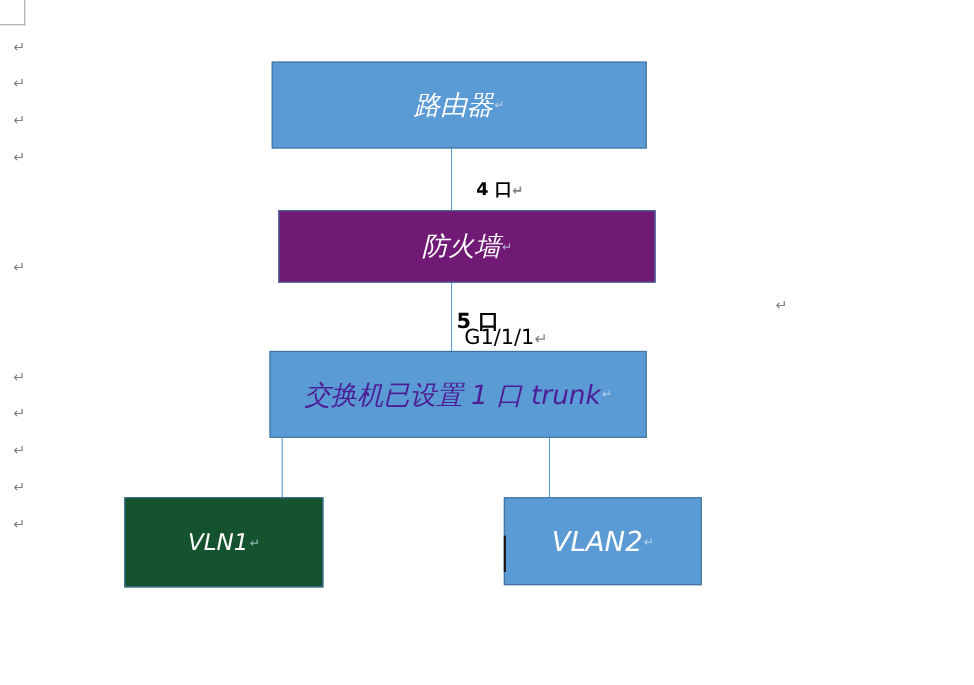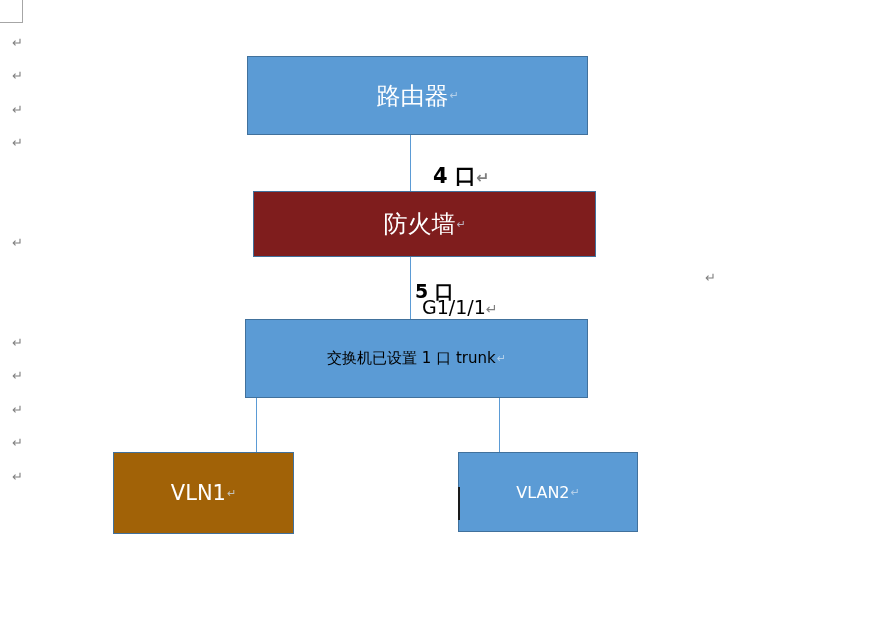--- a/index.html
+++ b/index.html
@@ -53,20 +53,21 @@
     border: 1px solid #41719C;
     box-sizing: border-box;
     display: flex;
     align-items: center;
     justify-content: center;
     color: #ffffff;
   }
   .node .node-text {
     display: inline-block;
     white-space: nowrap;
+    font-style: italic;
   }
   .cjk {
     font-family: "DejaVu Sans", "Liberation Sans", sans-serif;
   }
 
   
   .connector {
     position: absolute;
     background: #5B9BD5;
     width: 1px;
@@ -126,38 +127,38 @@
       <div class="connector" style="left: 410px; top: 135px; height: 56px; background: rgb(91, 155, 213);"></div>
       <div class="connector" style="left: 410px; top: 257px; height: 62px; background: rgb(91, 155, 213);"></div>
       <div class="connector" style="left: 256px; top: 398px; height: 54px; background: rgb(91, 155, 213);"></div>
       <div class="connector" style="left: 499px; top: 398px; height: 54px; background: rgb(91, 155, 213);"></div>
     </div>
   <div id="layer-nodes">
       <div class="node" style="left: 247px; top: 56px; width: 341px; height: 79px; background: rgb(91, 155, 213); border-color: rgb(65, 113, 156);">
         <span class="node-text cjk" style="font-size: 24px; color: rgb(255, 255, 255);">路由器</span>
         <span class="ret">↵</span>
       </div>
-      <div class="node" style="left: 253px; top: 191px; width: 343px; height: 66px; background: #7f1d1d; border-color: rgb(65, 113, 156);">
+      <div class="node" style="left: 253px; top: 191px; width: 343px; height: 66px; background: #701a75; border-color: rgb(65, 113, 156);">
         <span class="node-text cjk" style="font-size: 24px; color: rgb(255, 255, 255);">防火墙</span>
         <span class="ret">↵</span>
       </div>
       <div class="node" style="left: 245px; top: 319px; width: 343px; height: 79px; background: rgb(91, 155, 213); border-color: rgb(65, 113, 156);">
-        <span class="node-text cjk" style="font-size: 15px; color: #000000;">交换机已设置 1 口  trunk</span>
+        <span class="node-text cjk" style="font-size: 24px; color: #4c1d95;">交换机已设置 1 口  trunk</span>
         <span class="ret">↵</span>
       </div>
-      <div class="node" style="left: 113px; top: 452px; width: 181px; height: 82px; background: #a16207; border-color: rgb(65, 113, 156);">
+      <div class="node" style="left: 113px; top: 452px; width: 181px; height: 82px; background: #14532d; border-color: rgb(65, 113, 156);">
         <span class="node-text cjk" style="font-size: 21px; color: rgb(255, 255, 255);">VLN1</span>
         <span class="ret">↵</span>
       </div>
       <div class="node" style="left: 458px; top: 452px; width: 180px; height: 80px; background: rgb(91, 155, 213); border-color: rgb(65, 113, 156);">
-        <span class="node-text cjk" style="font-size: 16px; color: rgb(255, 255, 255);">VLAN2</span>
+        <span class="node-text cjk" style="font-size: 25px; color: rgb(255, 255, 255);">VLAN2</span>
         <span class="ret">↵</span>
       </div>
     </div>
   <div id="layer-labels">
-      <div class="label" style="left: 433px; top: 162px; font-size: 21px; font-weight: 700;"><span>4 口</span><span class="ret">↵</span></div>
+      <div class="label" style="left: 433px; top: 162px; font-size: 16px; font-weight: 700;"><span>4 口</span><span class="ret">↵</span></div>
       <div class="label" style="left: 415px; top: 279px; font-size: 19px; font-weight: 700;"><span>5 口</span></div>
       <div class="label" style="left: 422px; top: 296px; font-size: 19px; font-weight: 400;"><span>G1/1/1</span><span class="ret">↵</span></div>
     </div>
   <div id="layer-caret">
       <div class="caret" style="left: 458px; top: 487px; height: 33px;"></div>
     </div>
 </div>
 
 </body></html>

